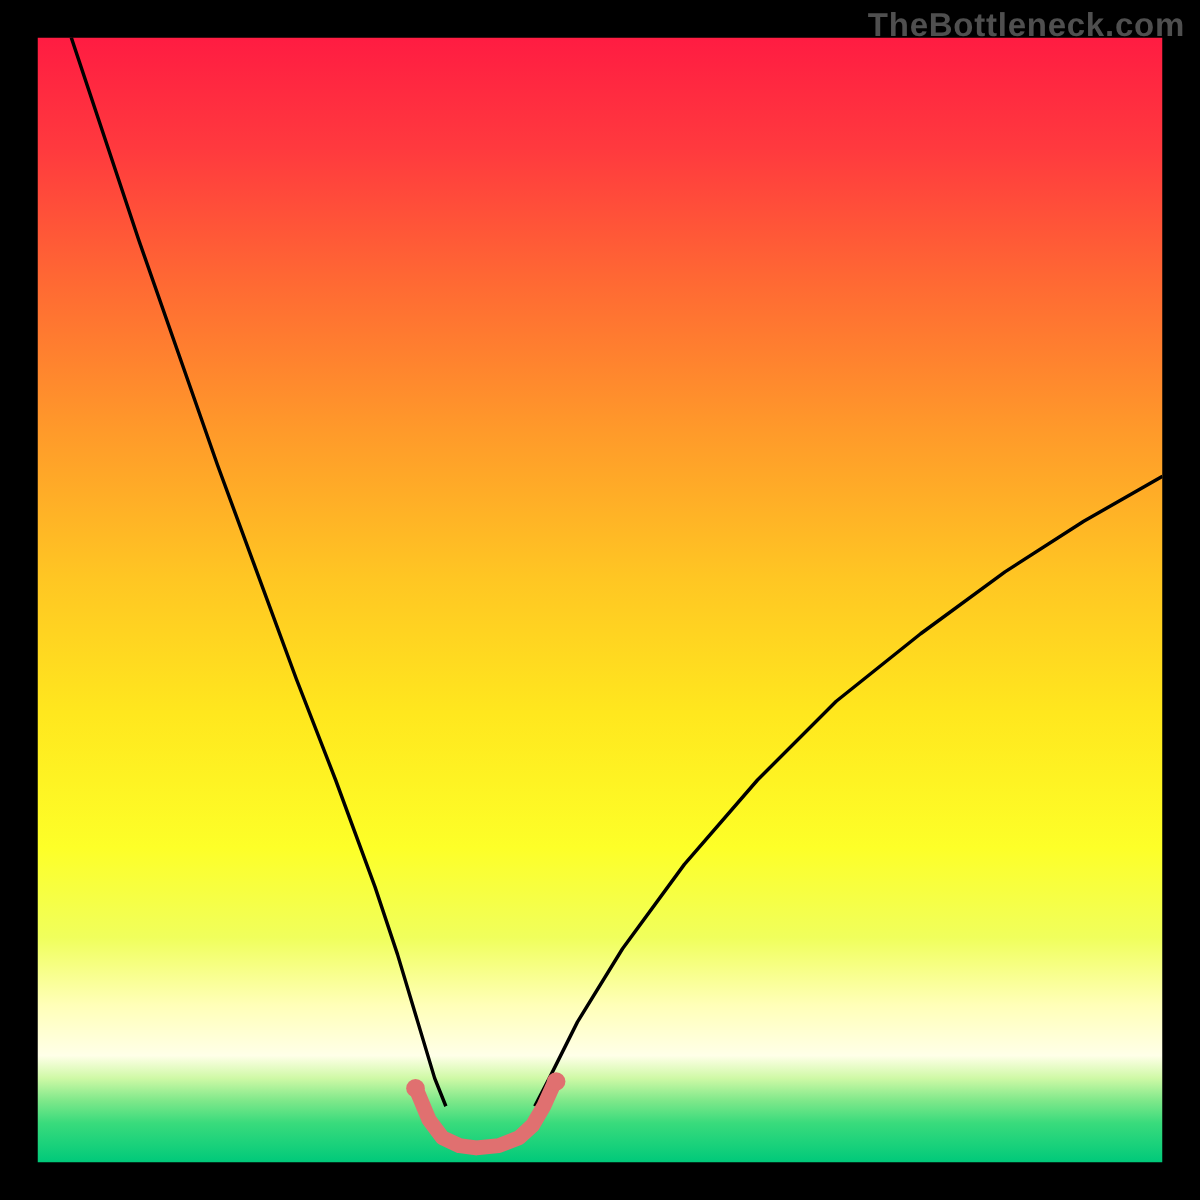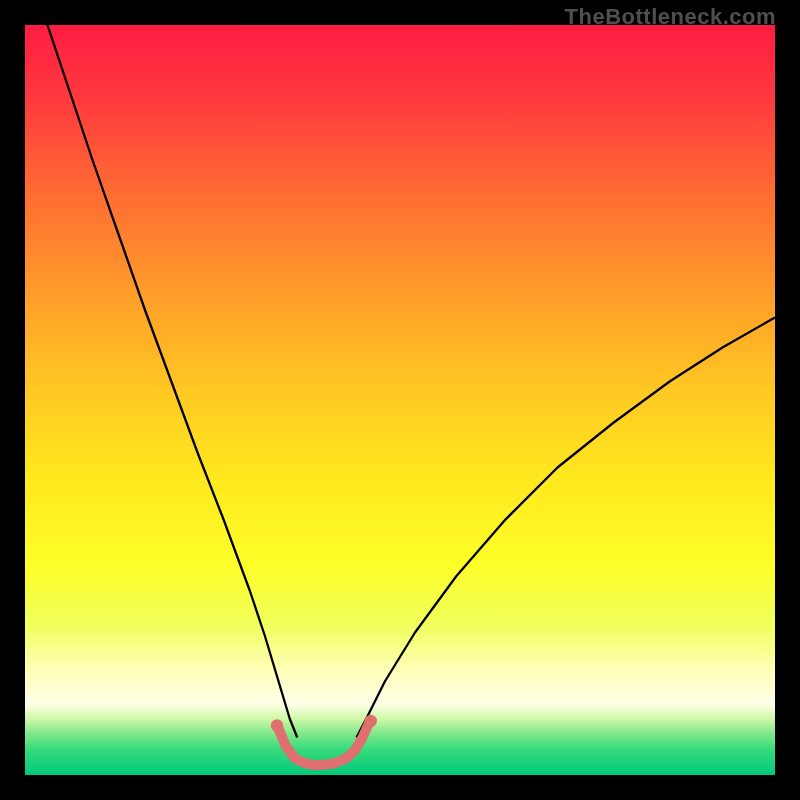--- a/index.html
+++ b/index.html
@@ -13,21 +13,21 @@
   }
   .stage {
     position: relative;
     width: 800px;
     height: 800px;
     background: #000000;
   }
   .watermark {
     position: absolute;
     top: 4px;
-    right: 24px;
+    right: 10px;
     color: #4f4f4f;
     font-size: 22px;
     font-weight: 600;
     letter-spacing: 0.5px;
     z-index: 30;
     user-select: none;
   }
   svg.plot {
     position: absolute;
     left: 25px;

